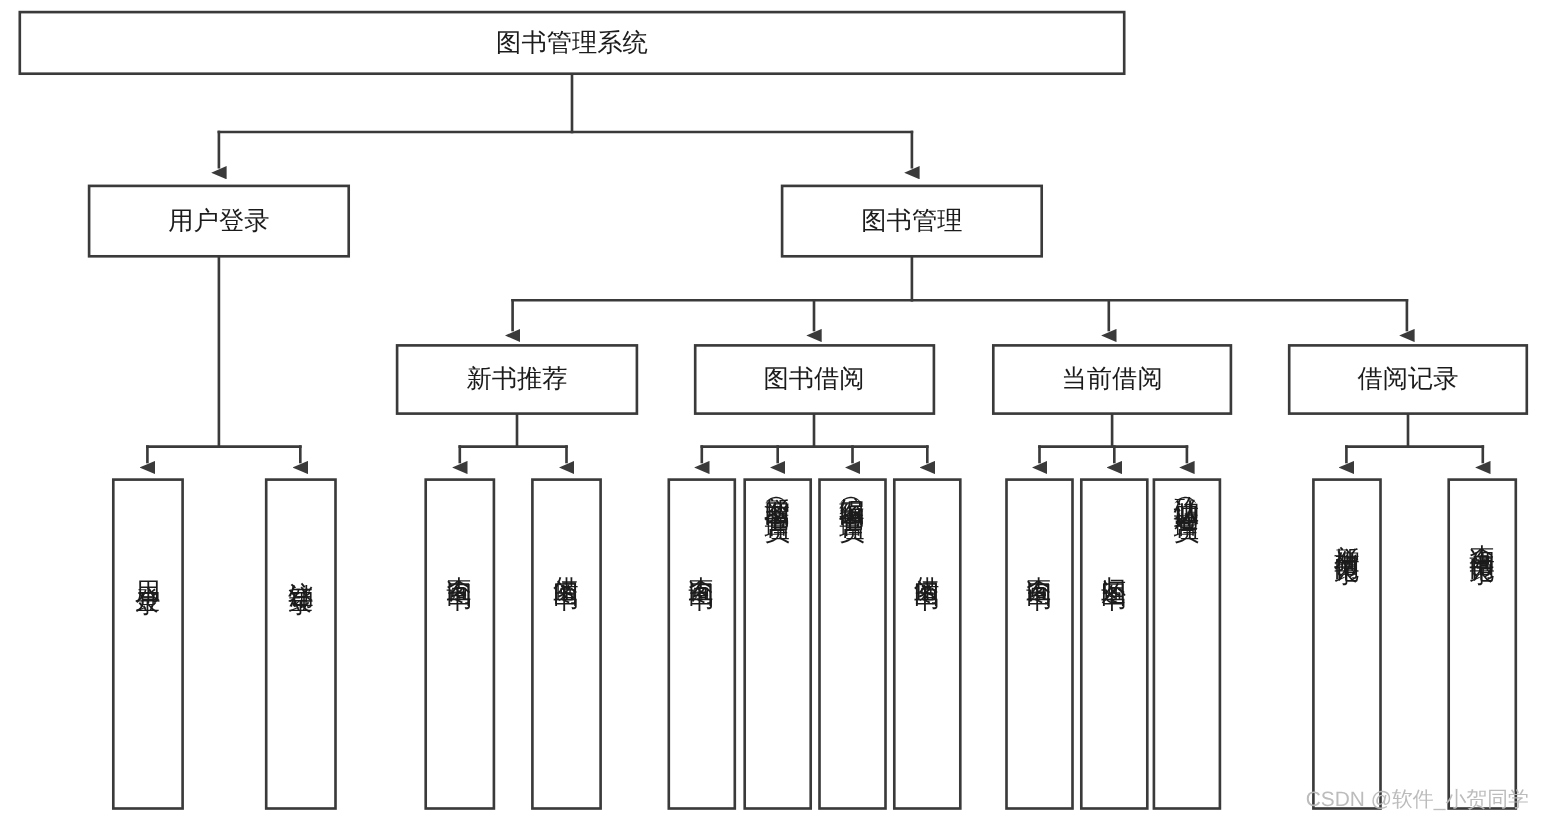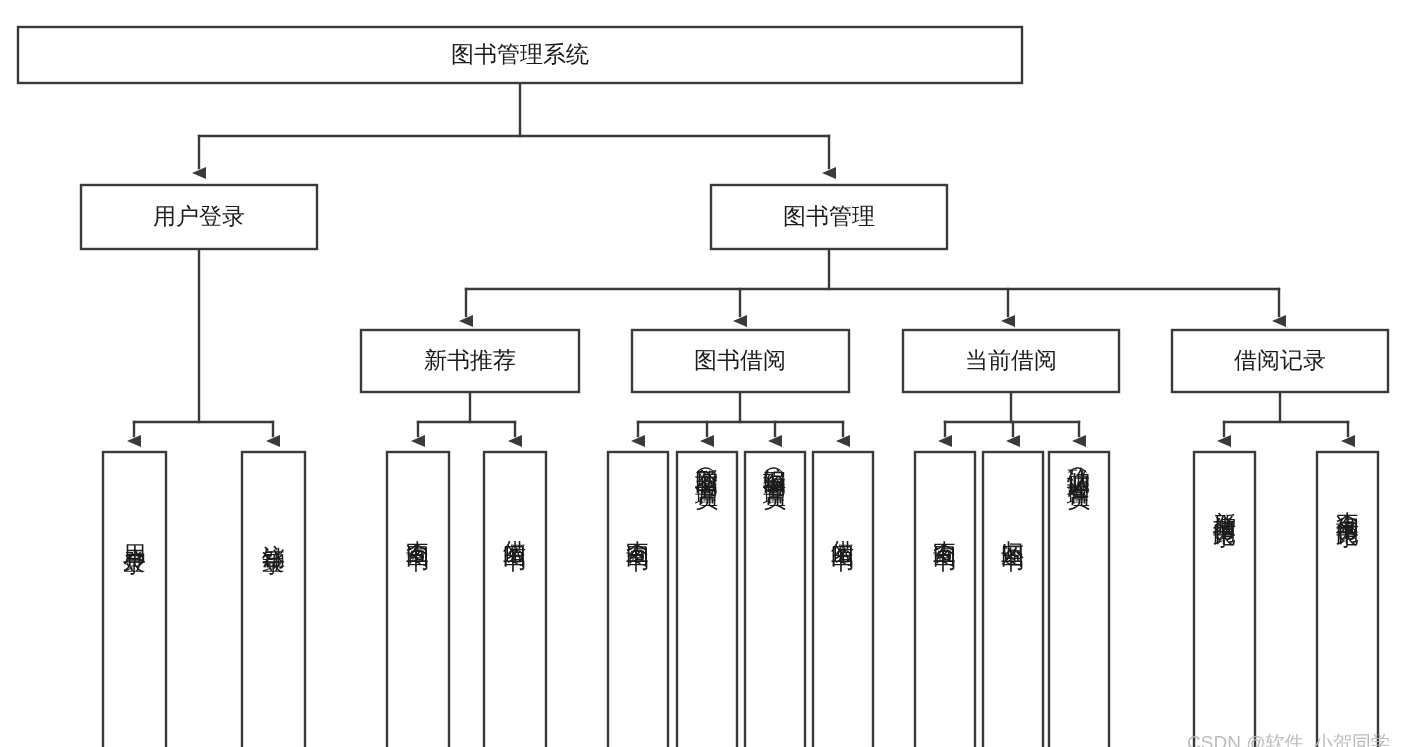--- a/index.html
+++ b/index.html
@@ -10,21 +10,21 @@
   body {
     width: 1405px;
     height: 747px;
     font-family: "Liberation Sans", "DejaVu Sans", sans-serif;
     overflow: hidden;
     position: relative;
   }
   #diagram-root {
     position: absolute;
     left: 0;
-    top: 16px;
+    top: 0;
     width: 1405px;
     height: 557px;
   }
   svg.flowchart {
     display: block;
     width: 1405px;
     height: 747px;
   }
   .node-rect {
     fill: #ffffff;

